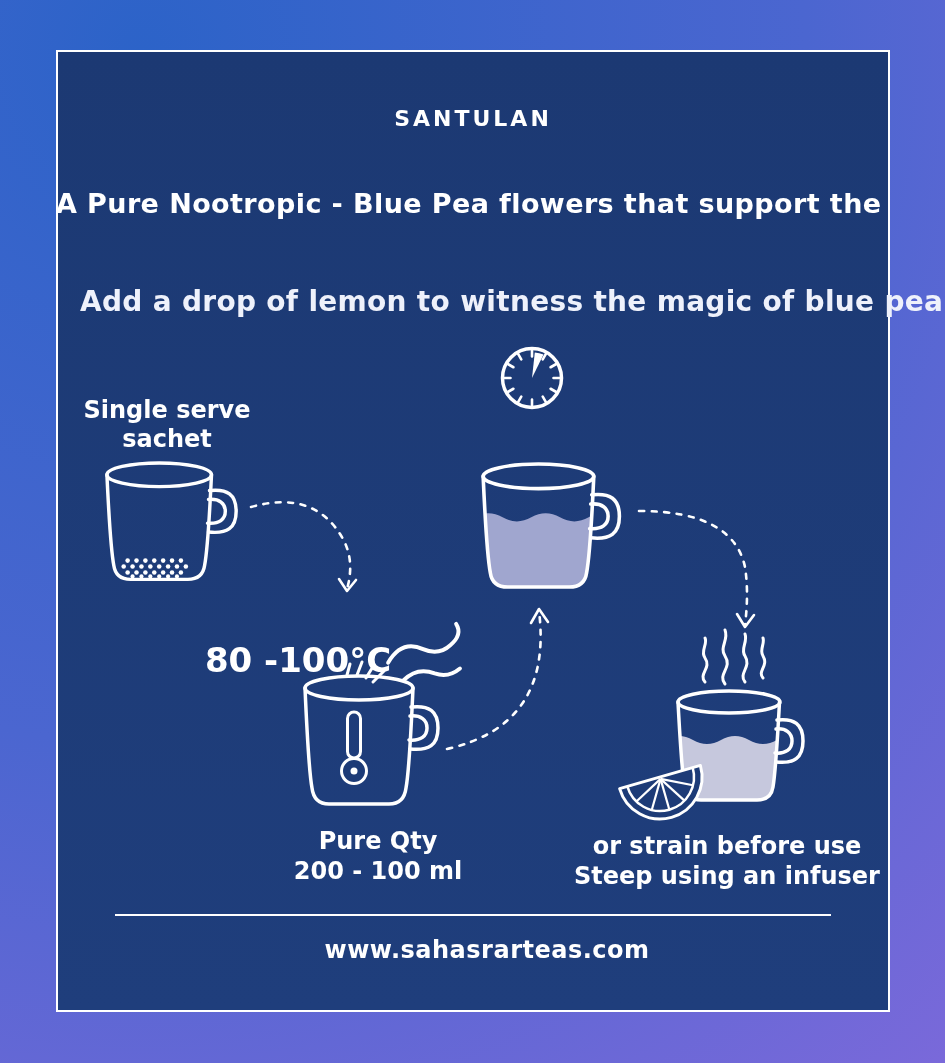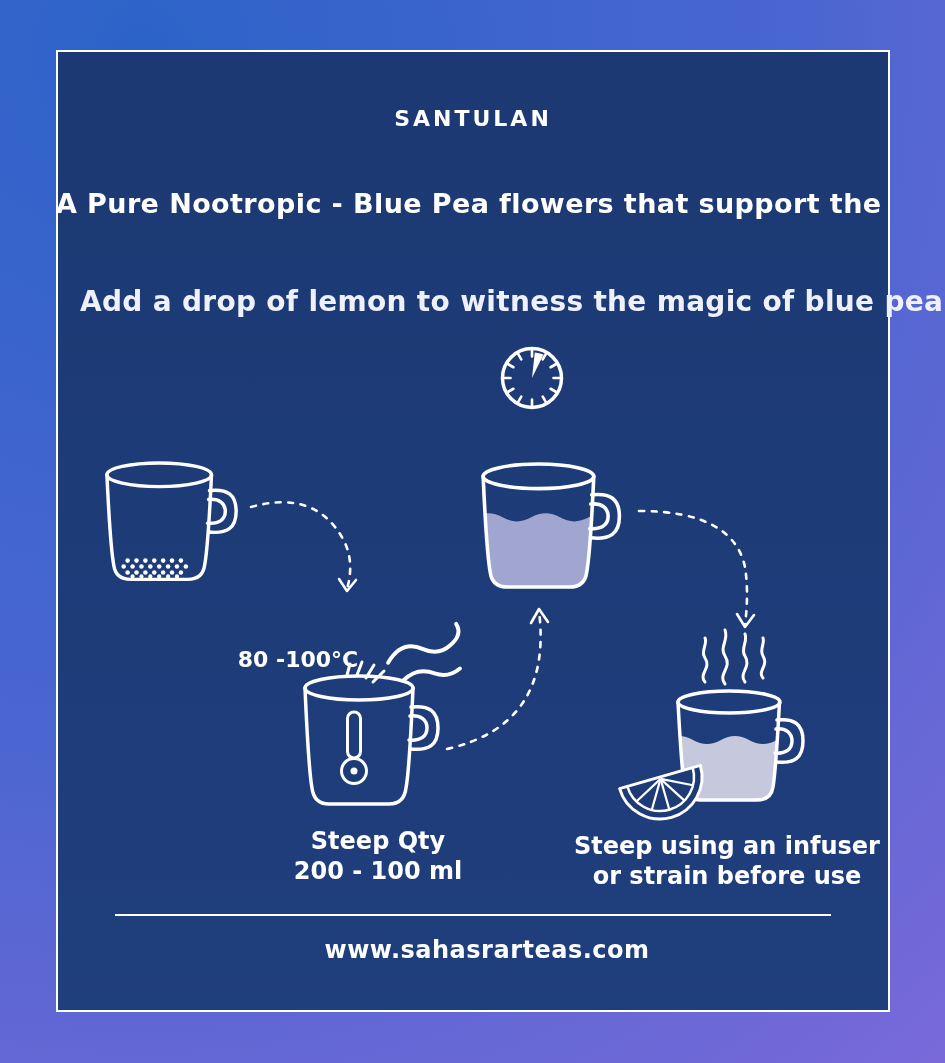--- a/index.html
+++ b/index.html
@@ -11,21 +11,21 @@
   .abs{position:absolute;}
   .panel{position:absolute;left:56px;top:50px;right:55px;bottom:51px;
     background:linear-gradient(180deg,#1c3973,#1f3e7c);border:2px solid #ffffff;}
   .title{left:56px;right:55px;top:106px;text-align:center;font-size:22px;font-weight:700;letter-spacing:3px;white-space:nowrap;}
   .desc{left:56px;right:55px;text-align:left;font-size:27px;font-weight:700;letter-spacing:.4px;white-space:nowrap;}
   .d1{top:188px}.d2{top:231px}
   .tagline{left:56px;right:55px;top:285px;text-align:center;font-size:28px;font-weight:700;color:#eef1fb;letter-spacing:.3px;white-space:nowrap;margin-left:24px;}
   .steplabel{text-align:center;font-size:24px;font-weight:700;line-height:30px;white-space:nowrap;}
   .time{left:417px;top:429px;width:240px;}
   .sachetlabel{left:47px;top:396px;width:240px;line-height:29px;}
-  .temp{left:198px;top:645px;width:200px;font-size:22px;}
+  .temp{left:198px;top:645px;width:200px;font-size:34px;}
   .waterlabel{left:258px;top:826px;width:240px;}
   .strainlabel{left:547px;top:831px;width:360px;}
   .clock{left:499px;top:345px;width:66px;height:66px;}
   .mug-sachet{left:100px;top:459px;width:148px;}
   .mug-steep{left:478px;top:462px;width:166px;}
   .arrow1{left:245px;top:487px;width:125px;height:118px;}
   .arrow2{left:435px;top:597px;width:130px;height:160px;}
   .arrow3{left:633px;top:497px;width:130px;height:140px;}
   .squiggle{left:382px;top:620px;width:86px;height:68px;}
   .mug-water{left:298px;top:660px;width:165px;}
@@ -42,20 +42,24 @@
   <div class="title abs">SANTULAN</div>
   <div class="desc d1 abs">A Pure Nootropic - Blue Pea flowers that support the</div>
   <div class="tagline abs">Add a drop of lemon to witness the magic of blue pea</div>
 
   <svg class="abs clock" viewBox="0 0 66 66">
     <circle cx="33" cy="33" r="29.5" fill="none" stroke="#fff" stroke-width="3.5"></circle>
     <path fill="none" stroke="#fff" stroke-width="2.6" stroke-linecap="round" d="M33 5.5 L33 11.5 M46.75 9.18 L43.75 14.38 M56.82 19.25 L51.62 22.25 M60.5 33 L54.5 33 M56.82 46.75 L51.62 43.75 M46.75 56.82 L43.75 51.62 M33 60.5 L33 54.5 M19.25 56.82 L22.25 51.62 M9.18 46.75 L14.38 43.75 M5.5 33 L11.5 33 M9.18 19.25 L14.38 22.25 M19.25 9.18 L22.25 14.38"></path>
     <path d="M33 33 L35.8 7.5 A26 26 0 0 1 44.5 9.6 Z" fill="#fff"></path>
   </svg>
 
+  <div class="steplabel sachetlabel abs">
+    <div>Single serve</div>
+    <div>sachet</div>
+  </div>
   <svg class="abs mug-sachet" viewBox="0 0 150 140">
     <g fill="none" stroke="#fff" stroke-width="3.5" stroke-linecap="round" stroke-linejoin="round">
       <path d="M7 16 C8.5 48 11 92 14 108 Q16 122 31 122 L89 122 Q104 122 106 108 C109 92 111.5 48 113 16"></path>
       <path d="M111 32 C129 30 138 36 138 53 C138 70 129 76 110 74"></path>
       <path d="M110 41 C121 40 127 45 127 53 C127 61 121 66 109 65"></path>
       <ellipse cx="60" cy="16" rx="53" ry="12"></ellipse>
     </g>
     <g fill="#fff">
       <circle cx="28" cy="103" r="2.3"></circle>
         <circle cx="37" cy="103" r="2.3"></circle>
@@ -138,21 +142,21 @@
       <path d="M112 56 C123 55 129 60 129 68 C129 76 123 81 111 80"></path>
       <ellipse cx="61" cy="28" rx="54" ry="12"></ellipse>
     </g>
     <g>
       <rect x="49.5" y="52" width="13" height="46" rx="6.5" fill="none" stroke="#fff" stroke-width="3"></rect>
       <circle cx="56" cy="111" r="12.5" fill="#1d3b77" stroke="#fff" stroke-width="3"></circle>
       <circle cx="56" cy="111" r="3.5" fill="#fff"></circle>
     </g>
   </svg>
   <div class="steplabel waterlabel abs">
-    <div>Steep Qty</div>
+    <div>Pure Qty</div>
     <div>200 - 100 ml</div>
   </div>
 
   <svg class="abs mug-strain" viewBox="0 0 218 196">
     <g fill="none" stroke="#fff" stroke-width="3" stroke-linecap="round">
       <path d="M92 54 C85 46 99 40 92 30 C87 23 95 16 92 10"></path>
       <path d="M112 56 C104 46 120 40 112 28 C106 19 116 12 112 2"></path>
       <path d="M132 54 C125 45 139 39 132 28 C127 21 135 14 132 6"></path>
       <path d="M150 50 C144 43 156 38 150 28 C146 22 152 16 150 10"></path>
     </g>
@@ -176,19 +180,19 @@
       <g stroke="#fff" stroke-width="2.2">
         <path d="M0 2 L-29.4 17"></path>
           <path d="M0 2 L-17 29.4"></path>
           <path d="M0 2 L0 34"></path>
           <path d="M0 2 L17 29.4"></path>
           <path d="M0 2 L29.4 17"></path>
       </g>
     </g>
   </svg>
   <div class="steplabel strainlabel abs">
+    <div>or strain before use</div>
     <div>Steep using an infuser</div>
-    <div>or strain before use</div>
   </div>
 
   <div class="divider abs"></div>
   <div class="footerurl abs">www.sahasrarteas.com</div>
 </div>
 
 </body></html>

